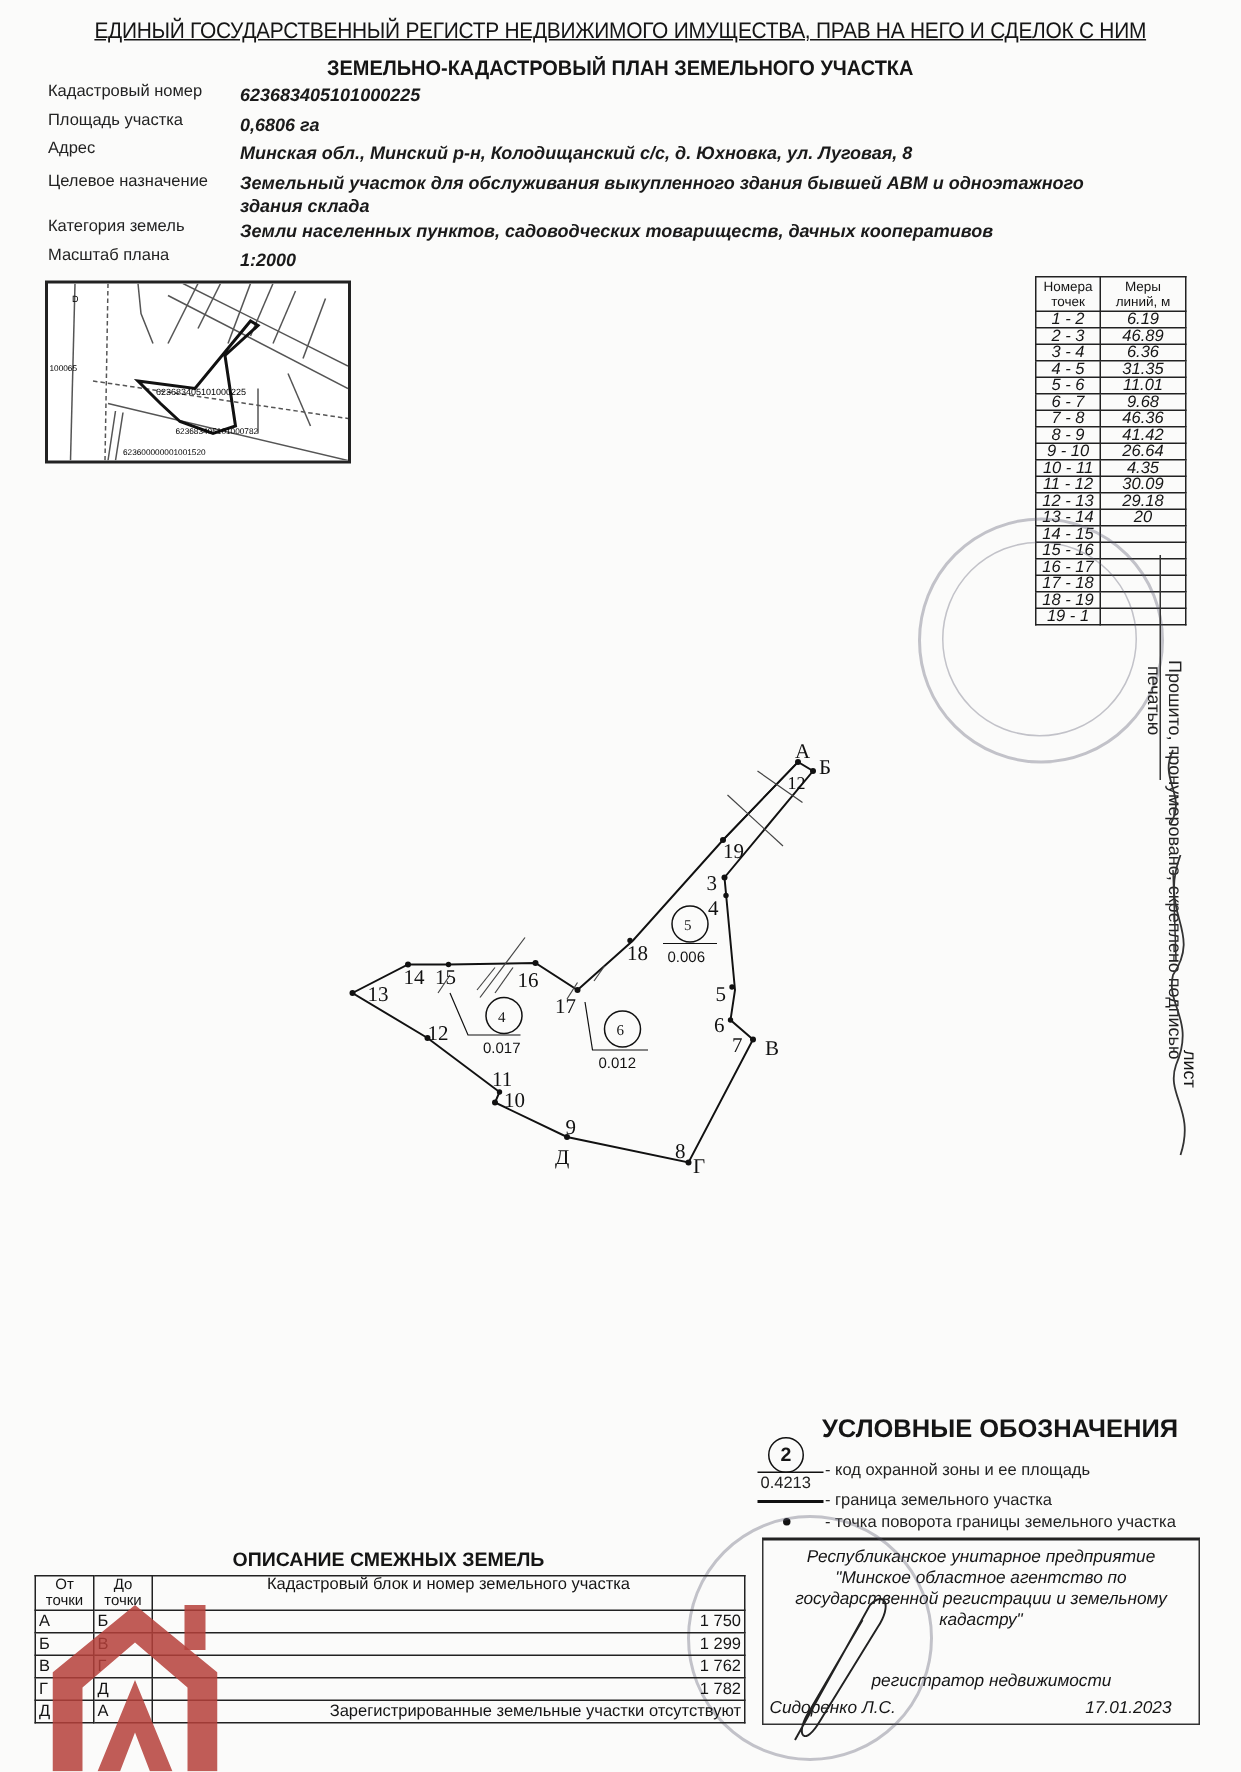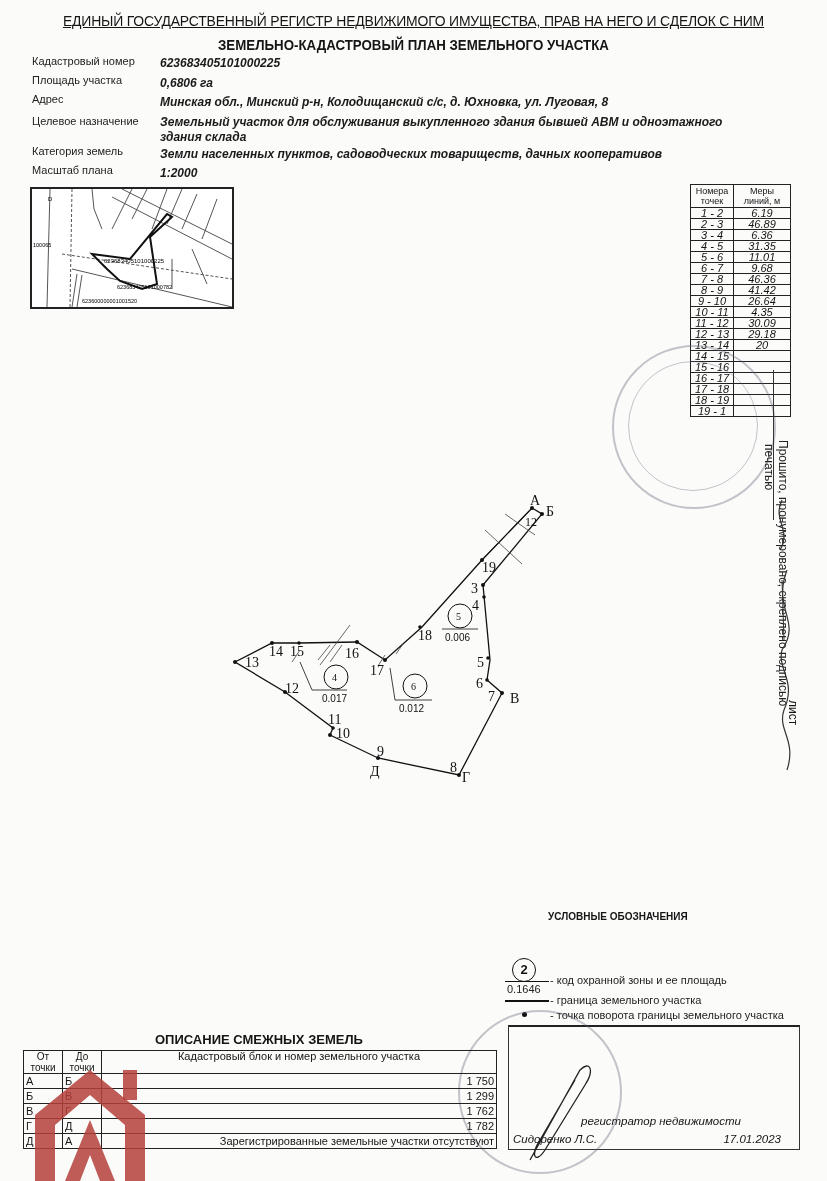--- a/index.html
+++ b/index.html
@@ -39,21 +39,21 @@
   .stamp {
     border-radius: 50%; border: 2px solid rgba(90,90,110,0.35);
   }
 
   .side-note {
     left: 790px; top: 440px; width: 340px; height: 30px;
     transform: rotate(90deg); transform-origin: left top;
     font-size: 12px; color: #222; white-space: nowrap;
   }
 
-  .legend-title { left: 548px; top: 911px; font-size: 10px; font-weight: bold; }
+  .legend-title { left: 548px; top: 943px; font-size: 17px; font-weight: bold; }
   .legend-text { font-size: 11px; color: #222; }
 
   .org-box {
     left: 508px; top: 1025px; width: 290px; height: 122px;
     border: 1px solid #333; border-top: 2px solid #222;
   }
   .org-head { text-align: center; font-size: 12px; font-weight: bold; text-decoration: underline; margin-top: 2px; }
   .org-body { text-align: center; font-size: 11.5px; font-style: italic; line-height: 14px; margin-top: 4px; }
 
   .adj-title { left: 155px; top: 1032px; font-size: 13px; font-weight: bold; }
@@ -302,28 +302,34 @@
     <text x="326" y="26">Б</text>
     <text x="290" y="213">В</text>
     <text x="242" y="292">Г</text>
     <text x="150" y="286">Д</text>
   </g>
 </svg>
 
 <div class="abs legend-title">УСЛОВНЫЕ ОБОЗНАЧЕНИЯ</div>
 <div class="abs" style="left:512px; top:958px; width:22px; height:22px; border:1.5px solid #111; border-radius:50%; text-align:center; font-size:13px; font-weight:bold; line-height:22px;">2</div>
 <div class="abs" style="left:505px; top:981px; width:44px; height:1px; background:#111;"></div>
-<div class="abs legend-text" style="left:507px; top:983px;">0.1646</div>
+<div class="abs legend-text" style="left:507px; top:983px;">0.4213</div>
 <div class="abs legend-text" style="left:550px; top:974px;">- код охранной зоны и ее площадь</div>
 <div class="abs" style="left:505px; top:1000px; width:44px; height:1.5px; background:#111;"></div>
 <div class="abs legend-text" style="left:550px; top:994px;">- граница земельного участка</div>
 <div class="abs" style="left:522px; top:1012px; width:5px; height:5px; border-radius:50%; background:#111;"></div>
 <div class="abs legend-text" style="left:550px; top:1009px;">- точка поворота границы земельного участка</div>
 
 <div class="abs org-box">
+  <div class="org-body">
+    <div>Республиканское унитарное предприятие</div>
+    <div>"Минское областное агентство по</div>
+    <div>государственной регистрации и земельному</div>
+    <div>кадастру"</div>
+  </div>
   <div style="position:absolute; left:72px; top:88px; font-size:11.5px; font-style:italic;">регистратор недвижимости</div>
   <div style="position:absolute; left:4px; top:106px; font-size:11.5px; font-style:italic;">Сидоренко Л.С.</div>
   <div style="position:absolute; right:18px; top:106px; font-size:11.5px; font-style:italic;">17.01.2023</div>
 </div>
 
 <div class="abs stamp" style="left:458px; top:1010px; width:160px; height:160px;"></div>
 <svg class="abs" style="left:520px; top:1060px;" width="80" height="110">
   <path d="M10 100 L60 10 C 70 0, 75 10, 65 25 L25 90 C 15 105, 10 95, 20 80 L55 20" fill="none" stroke="#222" stroke-width="1.3"></path>
 </svg>
 

